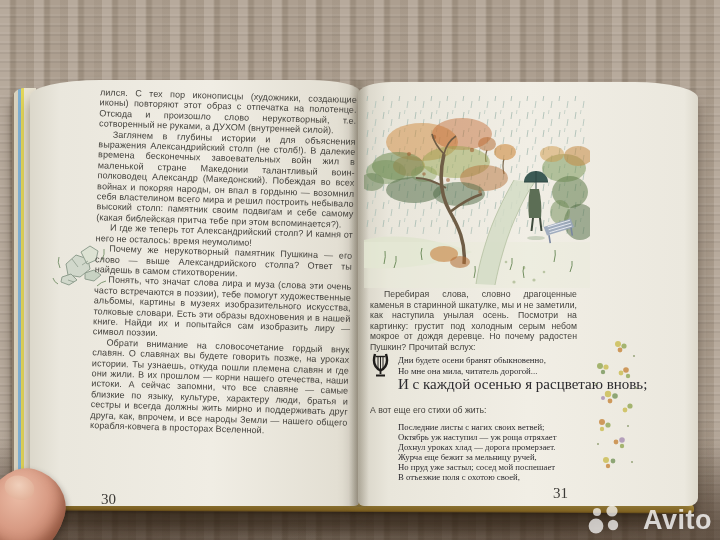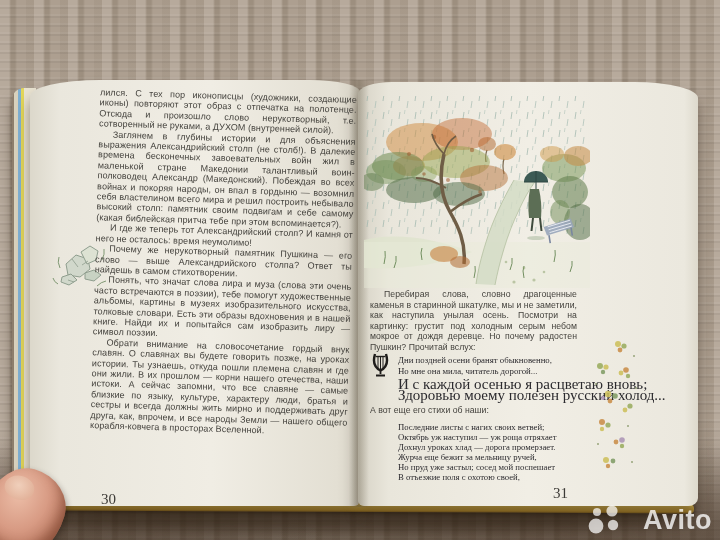--- a/index.html
+++ b/index.html
@@ -230,29 +230,28 @@
   <svg class="lyre" viewBox="0 0 19 25">
     <path d="M4 1 C1.5 9 3 14 9.5 17.5 C16 14 17.5 9 15 1" stroke="#1e1c1a" stroke-width="2.4" fill="none"></path>
     <line x1="7" y1="4" x2="7" y2="15.5" stroke="#1e1c1a" stroke-width="1"></line>
     <line x1="9.5" y1="4" x2="9.5" y2="16.5" stroke="#1e1c1a" stroke-width="1"></line>
     <line x1="12" y1="4" x2="12" y2="15.5" stroke="#1e1c1a" stroke-width="1"></line>
     <line x1="4.5" y1="3.5" x2="14.5" y2="3.5" stroke="#1e1c1a" stroke-width="1.4"></line>
     <path d="M9.5 17.5 L9.5 21 M5 22.5 L14 22.5" stroke="#1e1c1a" stroke-width="1.8" fill="none"></path>
   </svg>
 
   <div class="quote1 serif-lines">
-    <div>Дни поздней осени бранят обыкновенно,</div>
+    <div>Дни будете осени бранят обыкновенно,</div>
     <div>Но мне она мила, читатель дорогой...</div>
   </div>
   <div class="quote2 serif-lines">
     <div>И с каждой осенью я расцветаю вновь;</div>
-    <div>Здоровью моему полезен русский холод...</div>
-  </div>
-
-  <div class="more-label">А вот еще его стихи об наши:</div>
+  </div>
+
+  <div class="more-label">А вот еще его стихи об жить:</div>
 
   <div class="verse serif-lines">
     <div>Последние листы с нагих своих ветвей;</div>
     <div>Октябрь уж наступил — уж роща отряхает</div>
     <div>Дохнул уроках хлад — дорога промерзает.</div>
     <div>Журча еще бежит за мельницу ручей,</div>
     <div>Но пруд уже застыл; сосед мой поспешает</div>
     <div>В отъезжие поля с охотою своей,</div>
   </div>
 

